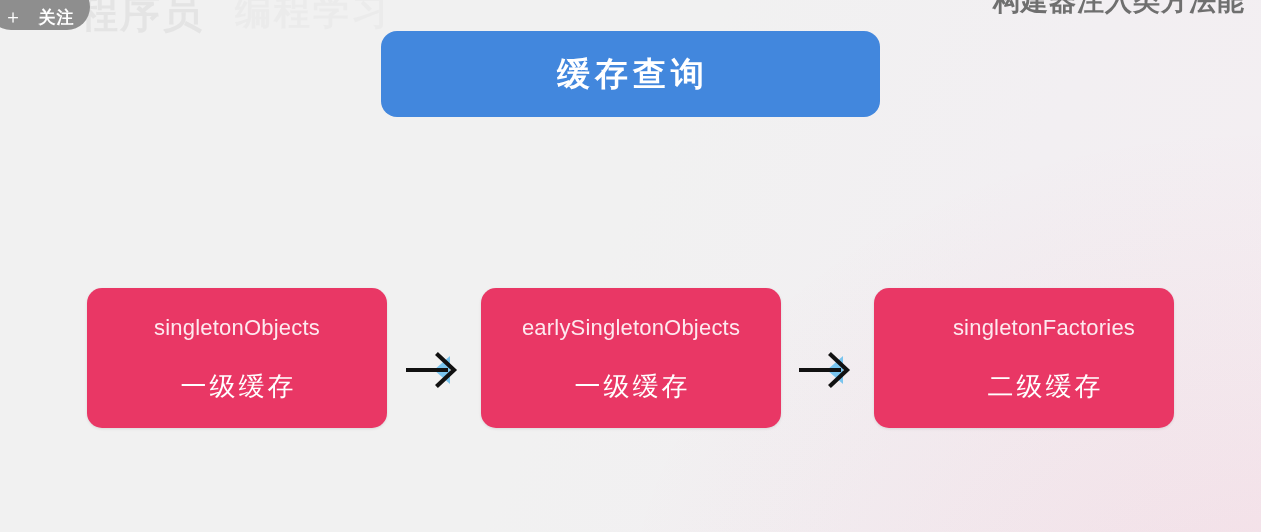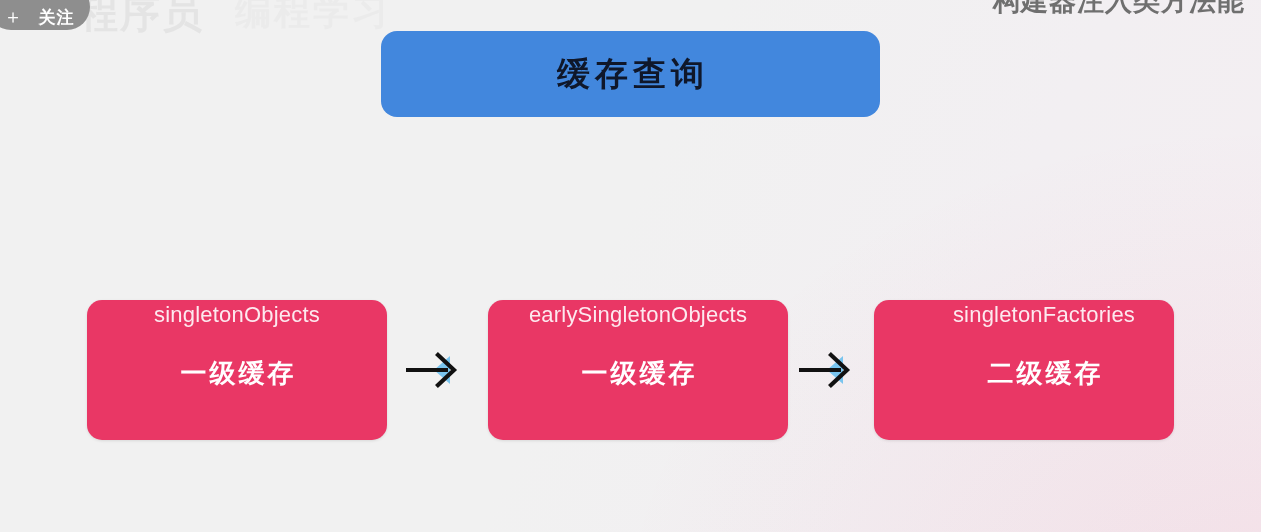--- a/index.html
+++ b/index.html
@@ -95,63 +95,64 @@
     top: 31px;
     width: 499px;
     height: 86px;
     border-radius: 16px;
     background: #4287dd;
     display: flex;
     align-items: center;
     justify-content: center;
   }
   .header-title {
-    color: #0f172a;
+    color: #ffffff;
     font-size: 33px;
     font-weight: 700;
     letter-spacing: 5px;
     text-indent: 5px;
   }
 
   
   .cache-row {
     position: absolute;
     left: 0;
     top: 288px;
     width: 1261px;
     height: 140px;
   }
   .cache-card {
     position: absolute;
-    top: 12px;
+    top: 0;
     height: 140px;
     border-radius: 15px;
     background: #e93765;
     box-shadow: 0 1px 3px rgba(0,0,0,0.10);
     display: flex;
     flex-direction: column;
     align-items: center;
+    justify-content: center;
     box-sizing: border-box;
   }
   .card-0 { left: 87px;  width: 300px; }
-  .card-1 { left: 481px; width: 300px; margin-left: 7px; }
+  .card-1 { left: 481px; width: 300px; }
   .card-2 { left: 874px; width: 300px; padding-left: 40px; }
 
   .card-code {
     color: #fde9ef;
     font-size: 22px;
     font-weight: 400;
     letter-spacing: 0.2px;
     margin-top: 2px;
     white-space: nowrap;
   }
   .card-label {
     color: #ffffff;
     font-size: 26px;
-    font-weight: 700;
+    font-weight: 400;
     letter-spacing: 3px;
     text-indent: 3px;
     margin-top: 28px;
     white-space: nowrap;
   }
 
   
   .arrow {
     position: absolute;
     top: 62px;

